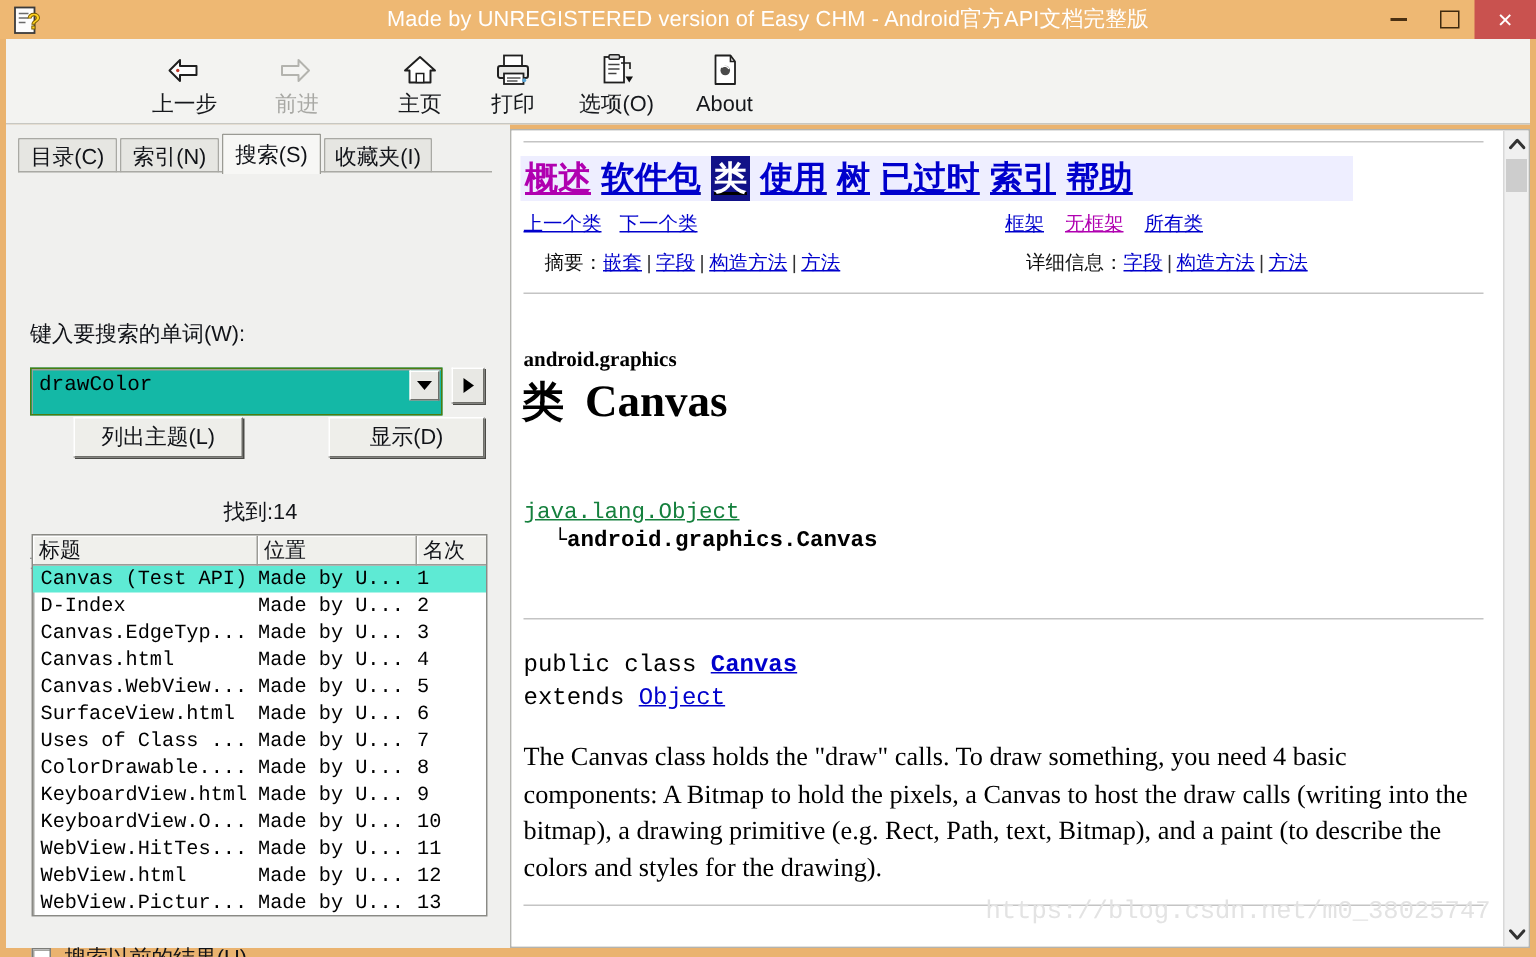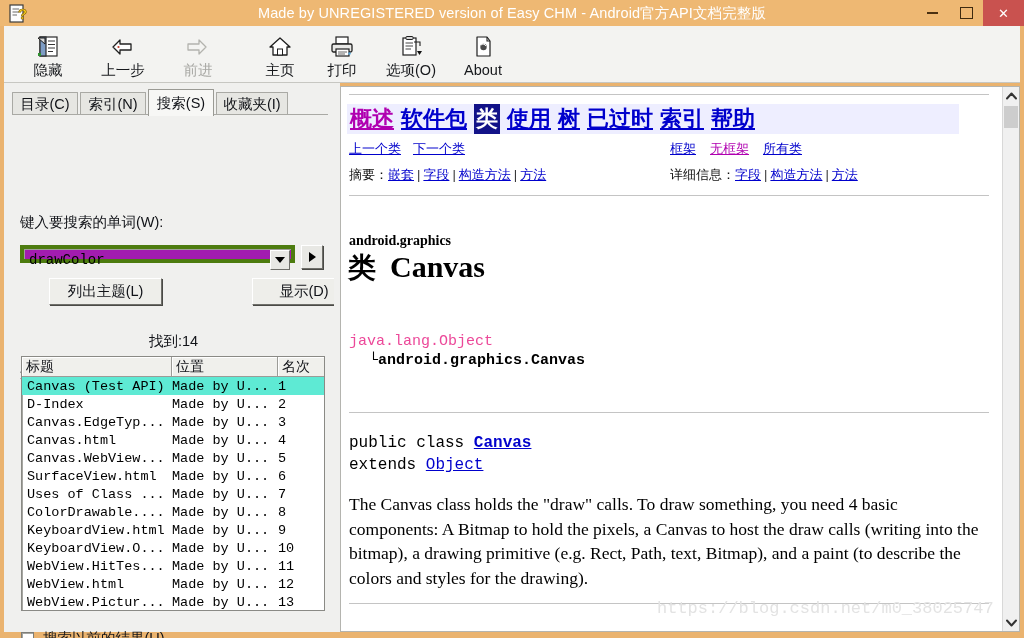--- a/index.html
+++ b/index.html
@@ -115,23 +115,23 @@
 
   .lbl {
     position: absolute;
     font-size: 14.5px;
     color: #111318;
     white-space: nowrap;
   }
 
   #searchbox {
     position: absolute; left: 16px; top: 162px;
-    width: 275px; height: 18px;
-    background: #a21caf;
-    border: 4px solid #4d7c0f;
+    width: 275px; height: 32px;
+    background: #14b8a6;
+    border: 1px solid #4d7c0f;
     box-shadow: inset 1px 1px 0 #9e9e99;
     box-sizing: border-box;
   }
   #searchvalue {
     position: absolute; left: 5px; top: 2px;
     font-family: "Liberation Mono", monospace;
     font-size: 14px; color: #000;
     line-height: 19px;
   }
   #combo-arrow {
@@ -162,21 +162,21 @@
     background: #eeeeea;
     border: 1px solid #ffffff;
     border-right-color: #6f6f6a; border-bottom-color: #6f6f6a;
     box-shadow: 1px 1px 0 #4a4a46;
     display: flex; align-items: center; justify-content: center;
     font-size: 14.5px; color: #111318;
     box-sizing: border-box;
     cursor: default;
   }
   #btn-list { left: 45px; top: 195px; width: 113px; }
-  #btn-show { left: 215px; top: 195px; width: 104px; margin-left: 33px; }
+  #btn-show { left: 215px; top: 195px; width: 104px; }
 
   #listwrap {
     position: absolute; left: 17px; top: 273px;
     width: 304px; height: 255px;
     background: #ffffff;
     border: 1px solid #8a8a85;
     box-shadow: inset 1px 1px 0 #a6a6a1;
     box-sizing: border-box;
     overflow: hidden;
   }
@@ -254,25 +254,26 @@
     width: 662px; height: 544px;
     background: #fff;
     overflow: hidden;
   }
   #hr-top {
     position: absolute; left: 8px; top: 7px;
     width: 640px; height: 1px; background: #c4c4c4;
   }
   #navbar {
     position: absolute; left: 6px; top: 17px;
-    width: 612px; height: 30px;
+    width: 555px; height: 30px;
     background: #eeeeff;
     display: flex; align-items: center;
     padding-left: 3px;
     box-sizing: border-box;
+    text-decoration: underline;
   }
   .navlink {
     font-family: "Liberation Serif", serif;
     font-size: 22px;
     font-weight: bold;
     color: #0000cc;
     text-decoration: underline;
     margin-right: 7px;
     white-space: nowrap;
     cursor: pointer;
@@ -293,21 +294,21 @@
     white-space: nowrap;
     display: flex; align-items: baseline;
   }
   .slink {
     color: #0000cc;
     text-decoration: underline;
     cursor: pointer;
   }
   .slink.visited { color: #b000b0; }
   .sep { color: #333; padding: 0 3px; }
-  .stxt { color: #111; }
+  .stxt { color: #111; margin-left: 14px; }
 
   #hr-mid {
     position: absolute; left: 8px; top: 108px;
     width: 640px; height: 1px; background: #c4c4c4;
   }
   #pkg {
     position: absolute; left: 8px; top: 146px;
     font-family: "Liberation Serif", serif;
     font-size: 14px; font-weight: bold; color: #000;
   }
@@ -315,21 +316,22 @@
     position: absolute; left: 7px; top: 162px;
     font-family: "Liberation Serif", serif;
     font-size: 30px; font-weight: bold; color: #000;
     white-space: nowrap;
   }
   #classtitle .cn { font-size: 28px; margin-right: 14px; }
   #tree-root {
     position: absolute; left: 8px; top: 246px;
     font-family: "Liberation Mono", monospace;
     font-size: 15px;
-    color: #ec4899;
+    color: #15803d;
+    text-decoration: underline;
     cursor: pointer;
   }
   #tree-child {
     position: absolute; left: 28px; top: 265px;
     font-family: "Liberation Mono", monospace;
     font-size: 15px; font-weight: bold; color: #000;
     white-space: nowrap;
   }
   #hr-bot {
     position: absolute; left: 8px; top: 325px;
@@ -408,35 +410,20 @@
     <div class="winbtn" id="btn-max">
       <span class="max-box"></span>
     </div>
     <div class="winbtn" id="btn-close">
       <span class="glyph">✕</span>
     </div>
   </div>
 
   <div id="toolbar">
 
-    <div class="tbtn" id="tb0" style="left:16px;width:56px;">
-      <span class="tb-ico">
-        <svg width="26" height="24" viewBox="0 0 26 24">
-          <rect x="5" y="2" width="17" height="19" fill="#fff" stroke="#2b2b2b" stroke-width="1.2"></rect>
-          <rect x="5" y="2" width="6" height="19" fill="#7d9cc4" stroke="#2b2b2b" stroke-width="1.2"></rect>
-          <line x1="13" y1="6" x2="20" y2="6" stroke="#333" stroke-width="1"></line>
-          <line x1="13" y1="9.5" x2="20" y2="9.5" stroke="#333" stroke-width="1"></line>
-          <line x1="13" y1="13" x2="20" y2="13" stroke="#333" stroke-width="1"></line>
-          <line x1="13" y1="16.5" x2="18" y2="16.5" stroke="#333" stroke-width="1"></line>
-          <path d="M3 3 L10 3 L10 9 Z" fill="#d9d9d9" stroke="#1b1b1b" stroke-width="1"></path>
-          <rect x="3" y="18" width="3" height="3" fill="#2f8f2f"></rect>
-        </svg>
-      </span>
-      <span class="tb-lbl">隐藏</span>
-    </div>
 
     <div class="tbtn disabled" id="tb2" style="left:166px;width:56px;">
       <span class="tb-ico">
         <svg width="26" height="24" viewBox="0 0 26 24">
           <path d="M14 5 L14 9 L3 9 L3 15 L14 15 L14 19 L21 12 Z" fill="#f4f4f2" stroke="#b3b3ae" stroke-width="1.3" stroke-linejoin="round"></path>
         </svg>
       </span>
       <span class="tb-lbl">前进</span>
     </div>
 

